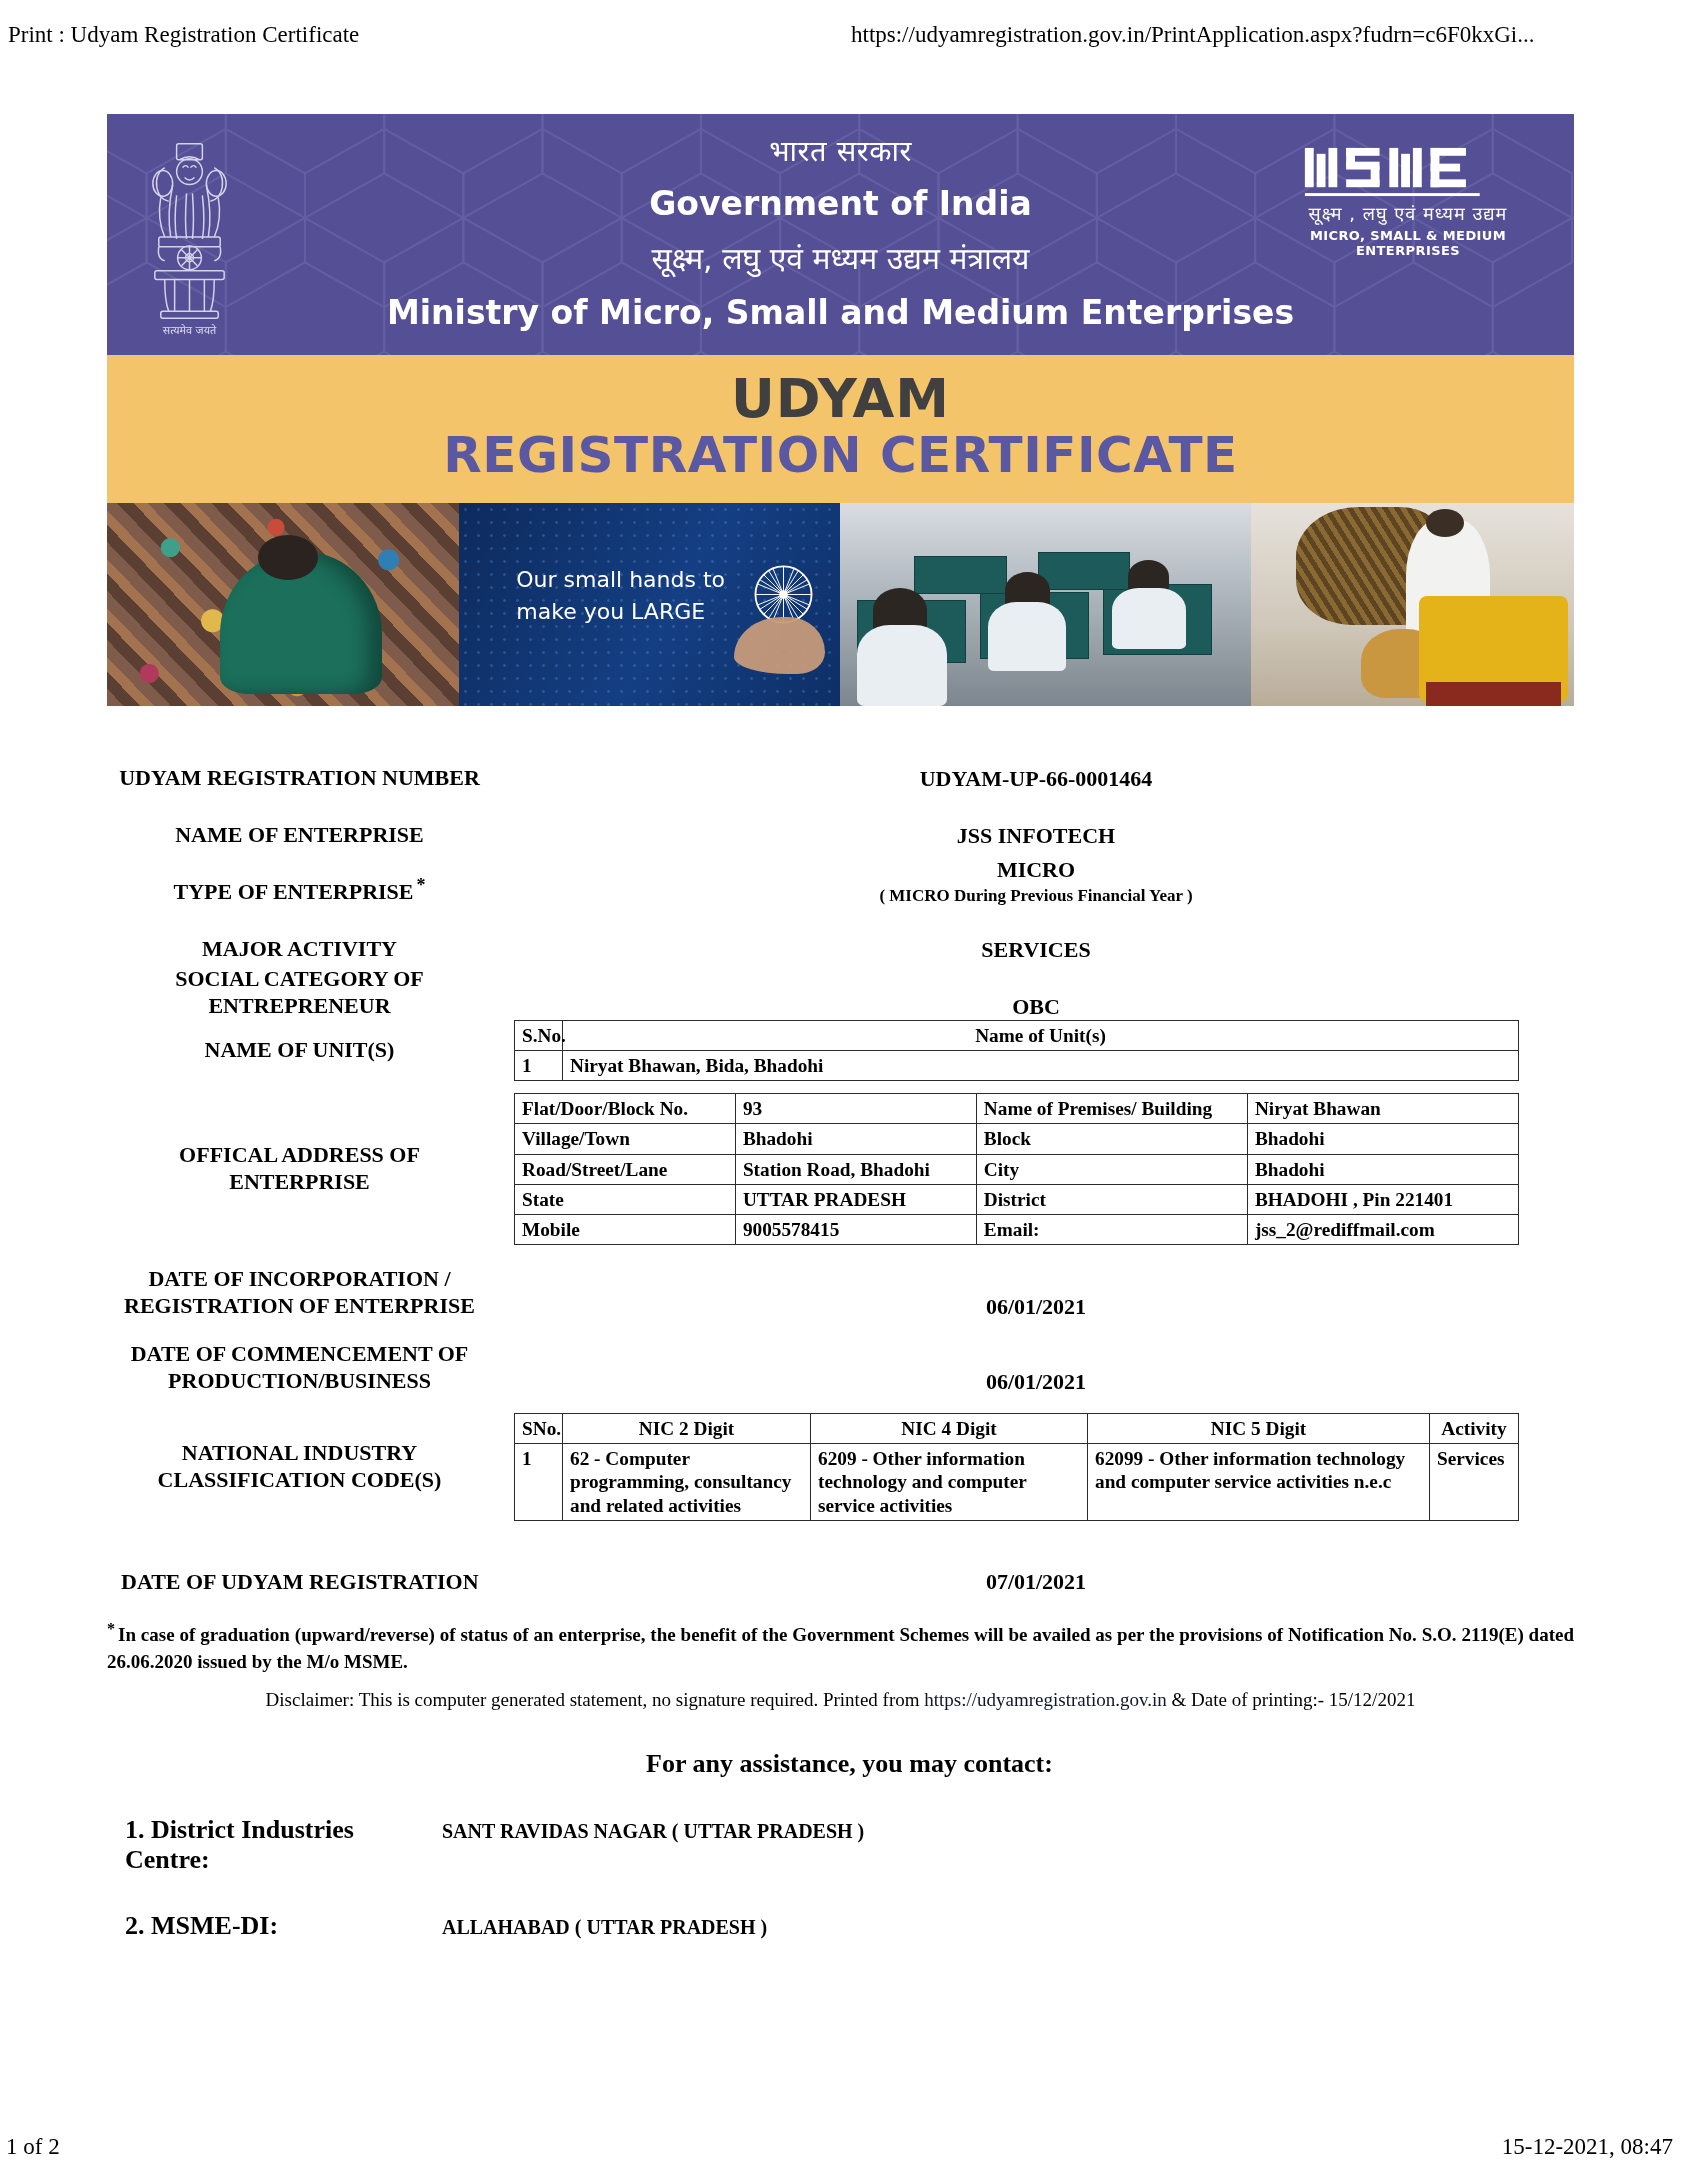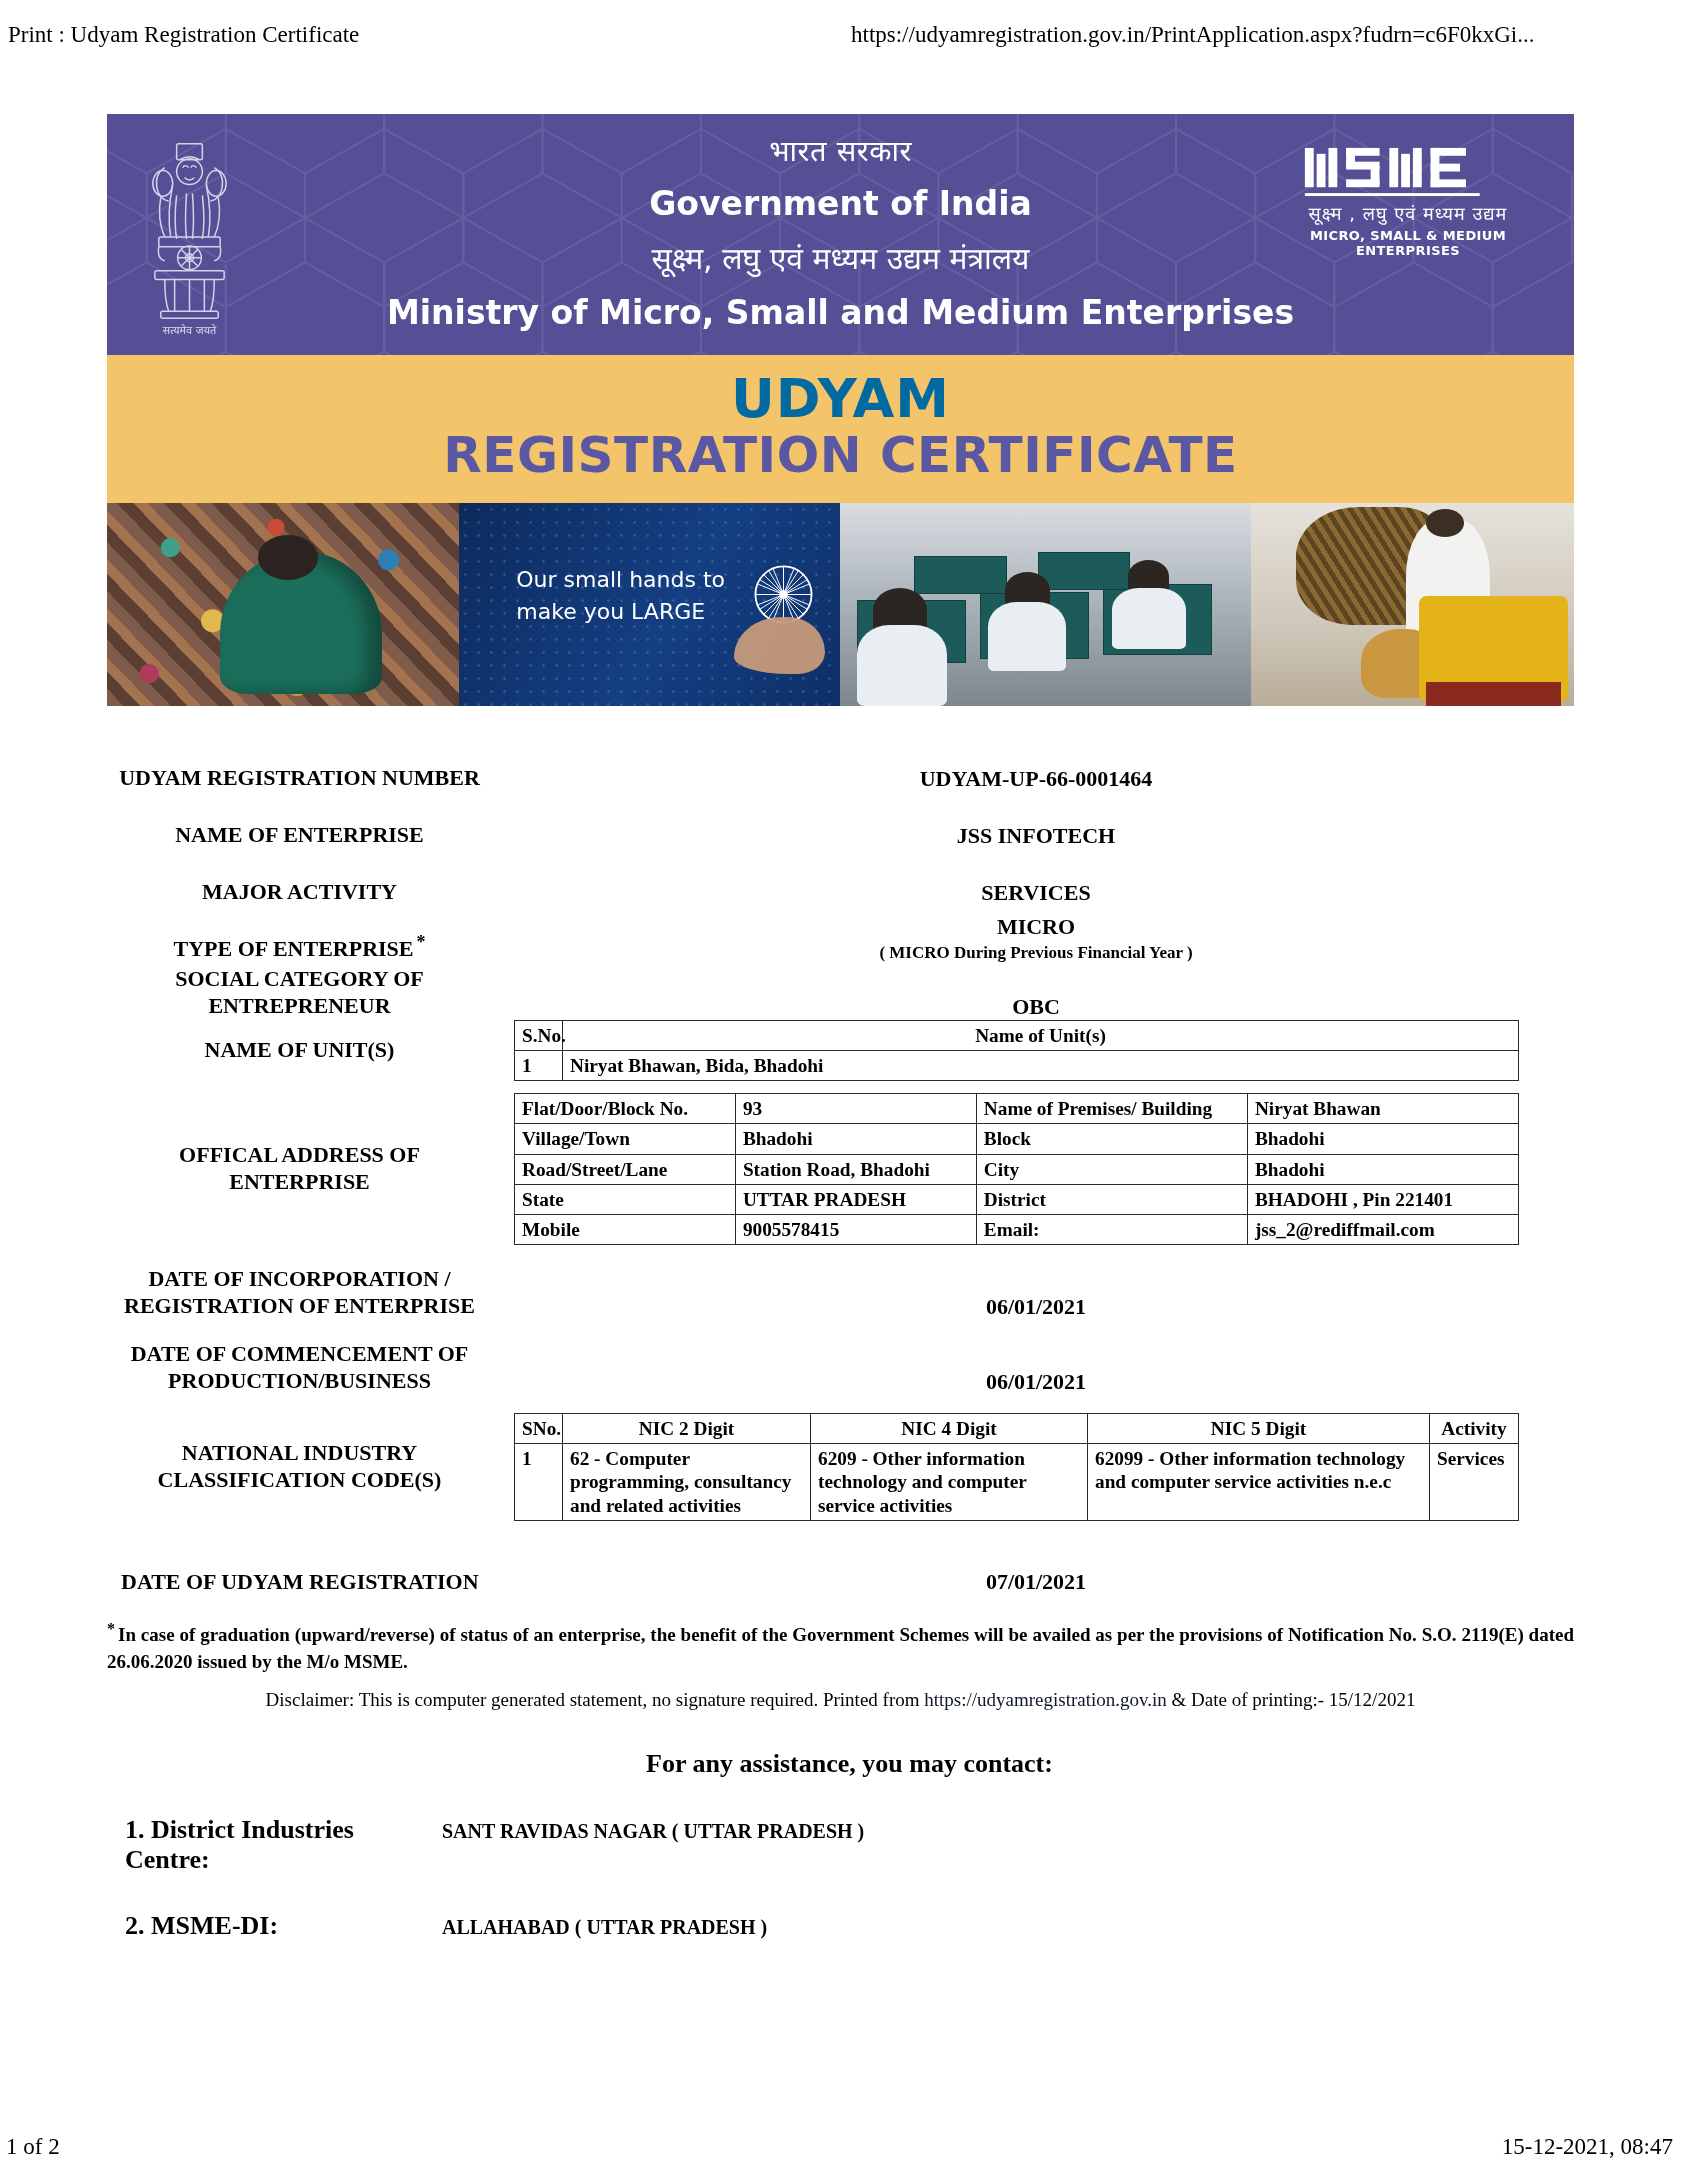--- a/index.html
+++ b/index.html
@@ -131,21 +131,21 @@
     width: 100%;
     height: 148px;
     background: #f3c46a;
     text-align: center;
     overflow: hidden;
   }
   .title-band .t-udyam {
     font-family: "DejaVu Sans", sans-serif;
     font-weight: bold;
     font-size: 54px;
-    color: #0369a1;
+    color: #404040;
     letter-spacing: 1px;
     padding-top: 16px;
     line-height: 1.05;
   }
   .title-band .t-regcert {
     font-family: "DejaVu Sans", sans-serif;
     font-weight: bold;
     font-size: 50px;
     color: #5a57a3;
     letter-spacing: 0.5px;
@@ -612,32 +612,32 @@
       <div class="lbl">UDYAM REGISTRATION NUMBER</div>
       <div class="val">UDYAM-UP-66-0001464</div>
     </div>
 
     <div class="row">
       <div class="lbl">NAME OF ENTERPRISE</div>
       <div class="val">JSS INFOTECH</div>
     </div>
 
     <div class="row">
-      <div class="lbl">MAJOR ACTIVITY</div>
-      <div class="val">SERVICES</div>
-    </div>
-
-    <div class="row">
       <div class="lbl">
         <span>TYPE OF ENTERPRISE</span><sup>*</sup>
       </div>
       <div class="val">
         <span>MICRO</span>
         <span class="sub">( MICRO During Previous Financial Year )</span>
       </div>
+    </div>
+
+    <div class="row">
+      <div class="lbl">MAJOR ACTIVITY</div>
+      <div class="val">SERVICES</div>
     </div>
 
     <div class="row">
       <div class="lbl">SOCIAL CATEGORY OF ENTREPRENEUR</div>
       <div class="val">OBC</div>
     </div>
 
     <div class="row with-table">
       <div class="lbl">NAME OF UNIT(S)</div>
       <div class="val">

